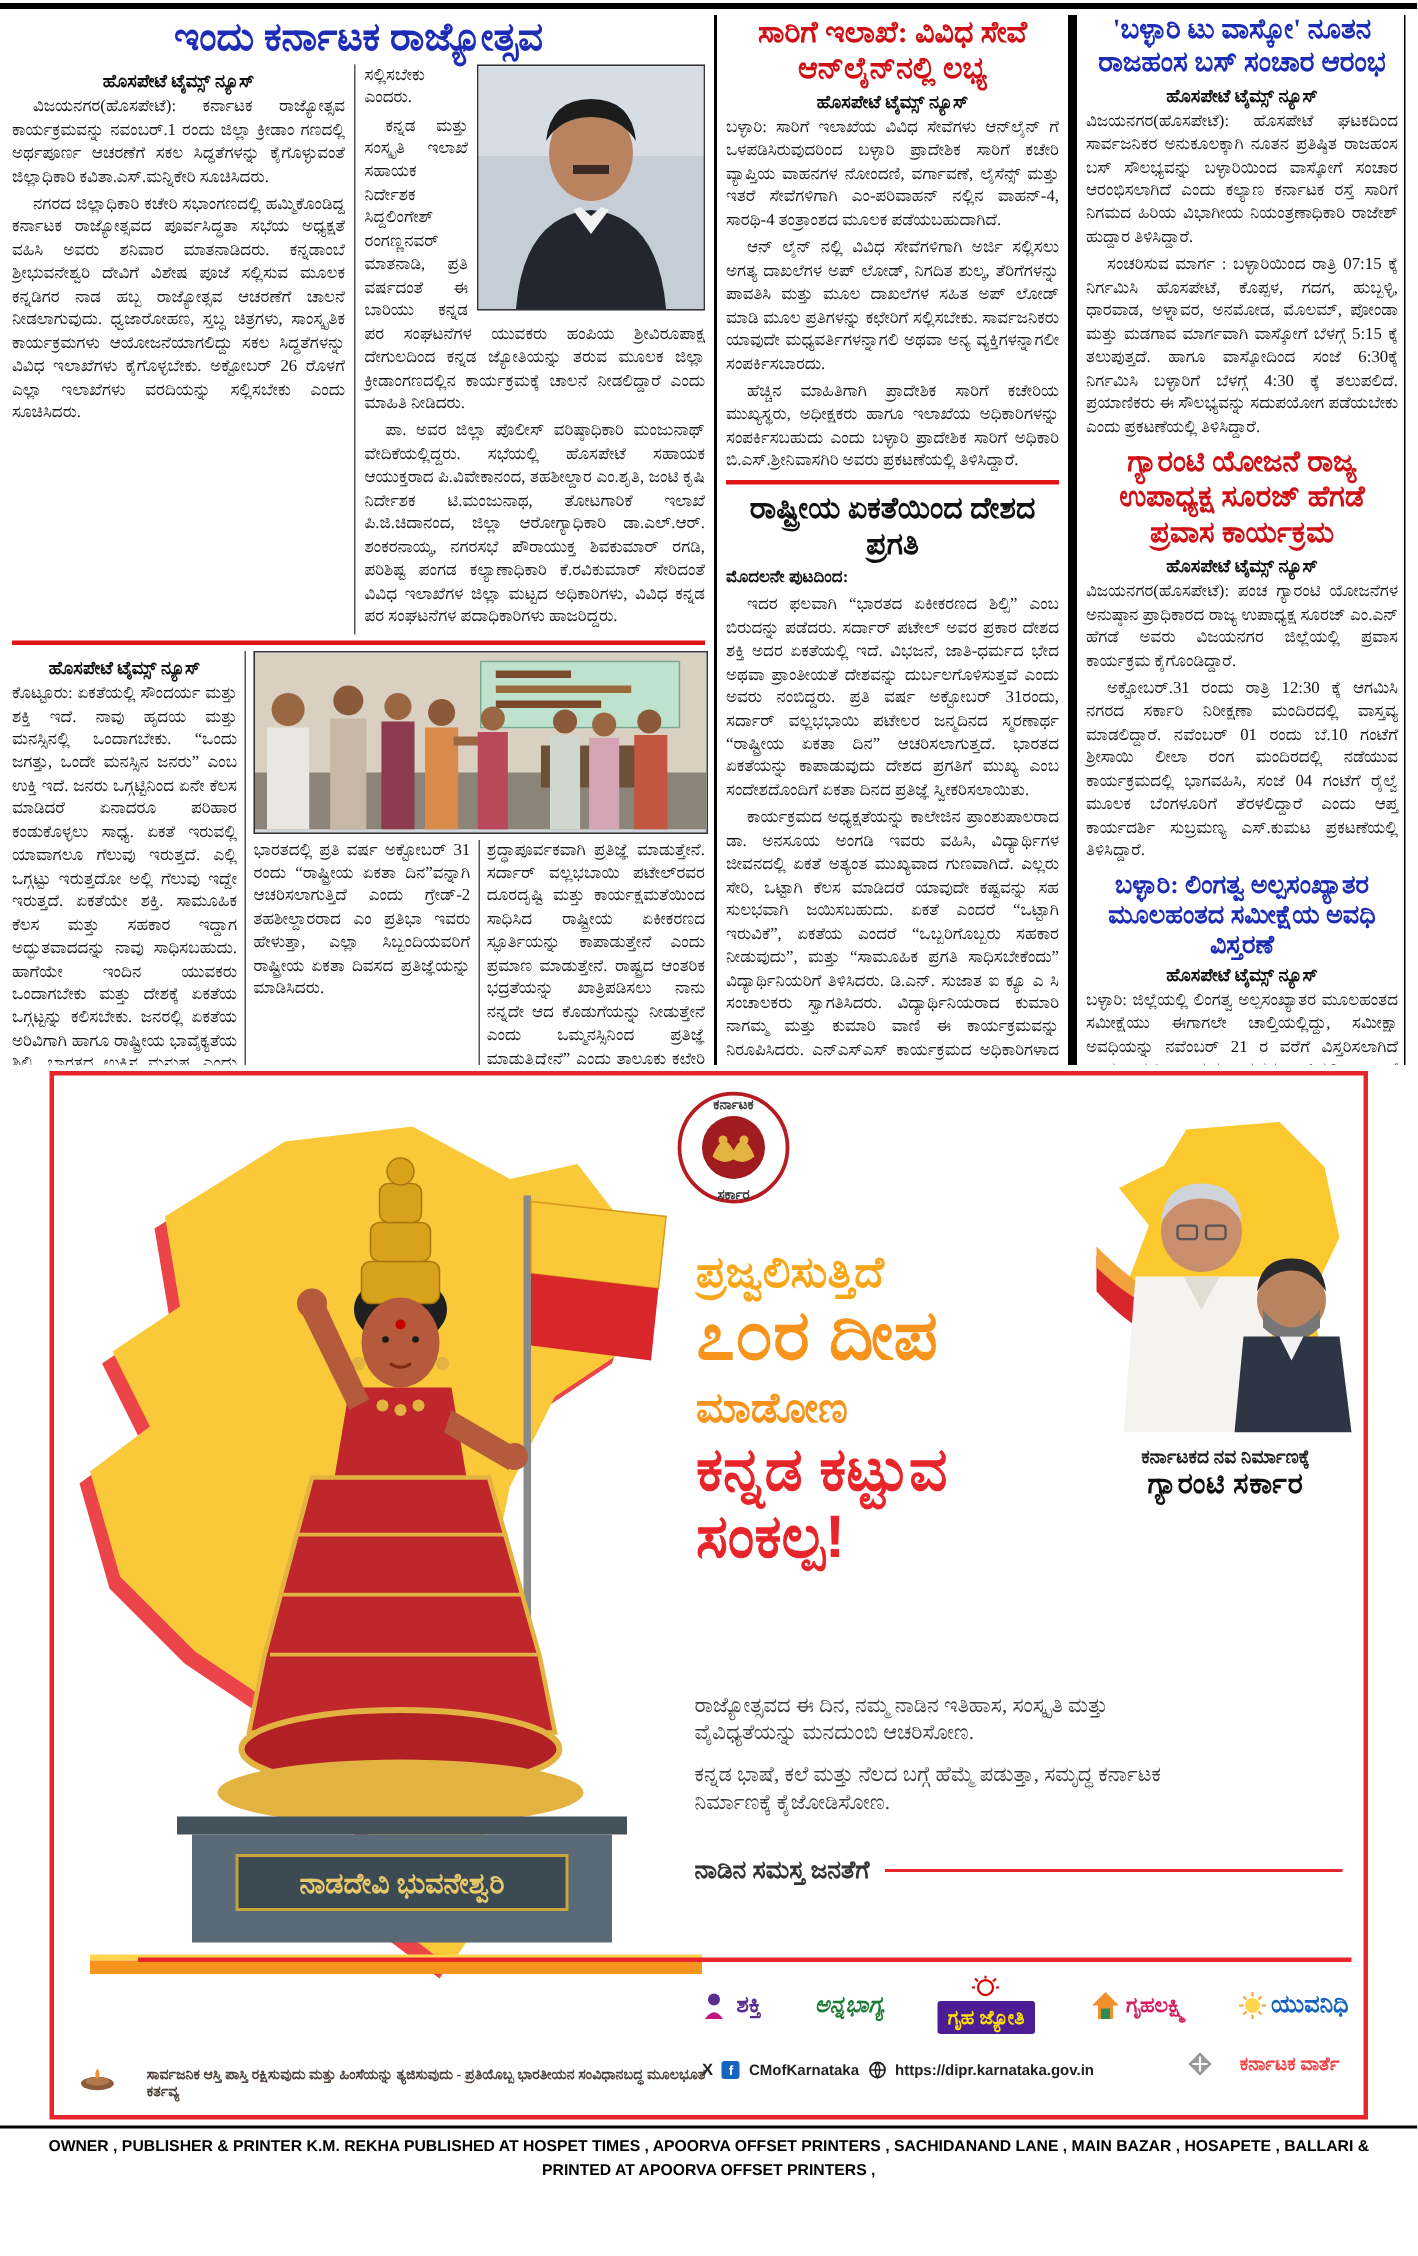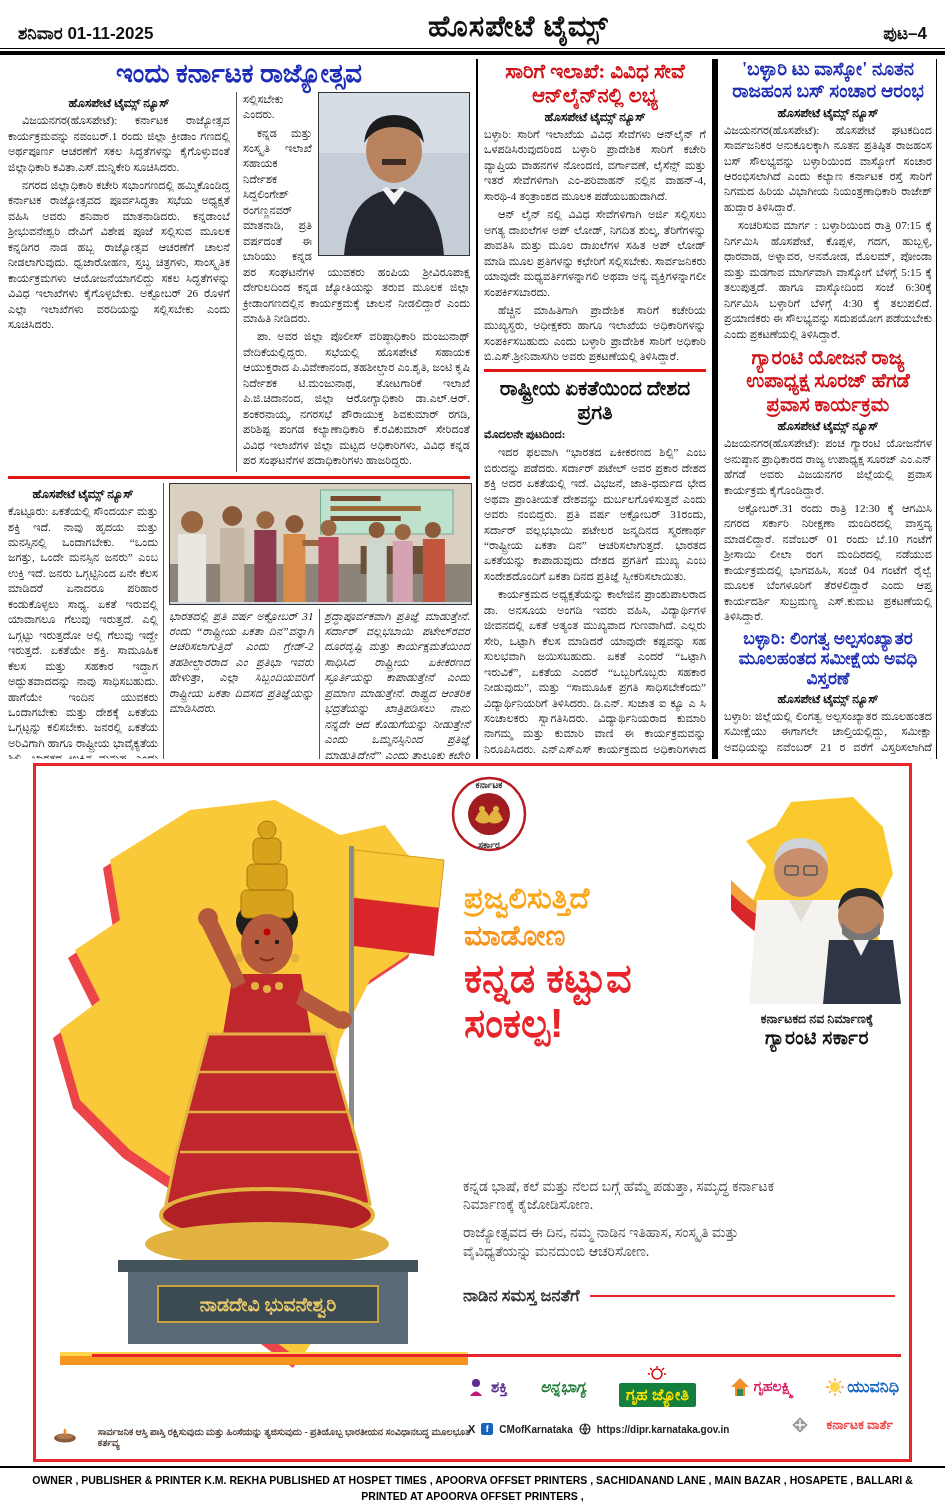--- a/index.html
+++ b/index.html
@@ -25,21 +25,21 @@
   .body-txt p{margin:0 0 3px 0;text-indent:14px;}
   .body-txt p.noindent{text-indent:0;}
   .rule-red{height:3px;background:#e01414;margin:4px 0;}
   .a1-cols{display:flex;margin-top:2px;}
   .a1c1{width:222px;border-right:1px solid #555;padding-right:6px;}
   .a1c2{flex:1;padding-left:6px;}
   .photo-frame{border:1px solid #333;background:#cfd6dd;}
   .p1{float:right;width:150px;height:162px;margin:0 0 4px 6px;}
   .a2-wrap{display:flex;margin-top:2px;}
   .a2c1{width:150px;border-right:1px solid #555;padding-right:5px;}
-  .a2right{flex:1;padding-left:5px;font-style:italic;}
+  .a2right{flex:1;padding-left:5px;}
   .p2{width:100%;height:120px;margin-bottom:4px;}
   .a2cols{display:flex;}
   .a2c2{width:50%;border-right:1px solid #555;padding-right:5px;box-sizing:border-box;}
   .a2c3{flex:1;padding-left:5px;}
   
   .ad{position:relative;width:873px;height:693px;margin:4px auto 0 auto;
       border:3px solid #e8252a;background:#fff;overflow:hidden;}
   .ad-emblem{position:absolute;left:415px;top:10px;width:76px;height:76px;}
   .ad-statue{position:absolute;left:12px;top:6px;width:430px;height:600px;}
   .ad-duty{position:absolute;left:16px;bottom:10px;width:440px;display:flex;
@@ -66,21 +66,21 @@
   .ad-leaders{position:absolute;right:4px;top:28px;width:176px;text-align:center;}
   .ldr-cap1{font-size:12.5px;font-weight:bold;color:#222;margin-top:4px;}
   .ldr-cap2{font-size:19px;font-weight:900;color:#111;letter-spacing:.5px;}
   .ad-rule{position:absolute;left:56px;right:8px;top:588px;height:3px;background:#e8252a;}
   .ad-schemes{position:absolute;left:432px;top:600px;right:10px;display:flex;
               justify-content:space-between;align-items:center;}
   .scheme{display:flex;flex-direction:column;align-items:center;gap:1px;
           font-family:"Liberation Sans",sans-serif;}
   .sch-shakti{color:#5b2d8e;font-weight:bold;font-size:15px;}
   .sch-anna{color:#1e7a34;font-weight:bold;font-size:15px;font-style:italic;}
-  .sch-gj{background:#15803d;color:#ffe200;font-weight:bold;font-size:16px;
+  .sch-gj{background:#4c1d95;color:#ffe200;font-weight:bold;font-size:13px;
           padding:3px 7px;border-radius:2px;}
   .sch-gl{color:#d81b60;font-weight:bold;font-size:14px;}
   .sch-yuva{color:#1565c0;font-weight:900;font-size:16px;}
   .sch-row{display:flex;align-items:center;gap:3px;}
   .ad-social{position:absolute;left:432px;top:657px;display:flex;align-items:center;
              gap:6px;font-size:10px;font-weight:bold;color:#222;
              font-family:"Liberation Sans",sans-serif;}
   .fb-chip{display:inline-flex;width:12px;height:12px;background:#1565c0;color:#fff;
            align-items:center;justify-content:center;font-size:9px;border-radius:2px;}
   .x-chip{font-weight:900;font-size:11px;}
@@ -90,25 +90,20 @@
   .footer{margin-top:4px;}
   .ft-rule{height:2px;background:#000;}
   .ft-text{text-align:center;font-family:"Liberation Sans",sans-serif;font-weight:bold;
            font-size:10.5px;line-height:1.5;padding:5px 10px 4px 10px;color:#000;}
 </style>
 </head>
 <body>
 
 <div class="page">
 
-  <header class="masthead">
-    <span class="mh-date">ಶನಿವಾರ 01-11-2025</span>
-    <span class="mh-title">ಹೊಸಪೇಟೆ ಟೈಮ್ಸ್</span>
-    <span class="mh-page">ಪುಟ–4</span>
-  </header>
   <div class="mh-bar"></div>
 
   <main class="content">
 
     <section class="col-left">
       <article>
         <div class="h-blue" style="font-size:26px;">ಇಂದು ಕರ್ನಾಟಕ ರಾಜ್ಯೋತ್ಸವ</div>
         <div class="a1-cols">
           <div class="a1c1 body-txt">
             <div class="byline">ಹೊಸಪೇಟೆ ಟೈಮ್ಸ್ ನ್ಯೂಸ್</div>
@@ -286,28 +281,29 @@
         <rect x="80" y="500" width="280" height="72" fill="#5a6b77"></rect>
         <rect x="110" y="514" width="220" height="36" fill="#3c4a54" stroke="#c8a23a" stroke-width="2"></rect>
         <text x="220" y="539" text-anchor="middle" font-size="19" fill="#e6c86a" font-weight="bold">ನಾಡದೇವಿ ಭುವನೇಶ್ವರಿ</text>
         <rect x="12" y="580" width="408" height="4" fill="#ffd54d"></rect>
         <rect x="12" y="584" width="408" height="9" fill="#f7941d"></rect>
       </svg>
     </div>
 
     <div class="ad-slogan">
       <div class="sl1">ಪ್ರಜ್ವಲಿಸುತ್ತಿದೆ</div>
+      <div class="sl2">೭೦ರ ದೀಪ</div>
       <div class="sl3">ಮಾಡೋಣ</div>
       <div class="sl4">ಕನ್ನಡ ಕಟ್ಟುವ</div>
       <div class="sl5">ಸಂಕಲ್ಪ!</div>
     </div>
 
     <div class="ad-msgs">
+      <p>ರಾಜ್ಯೋತ್ಸವದ ಈ ದಿನ, ನಮ್ಮ ನಾಡಿನ ಇತಿಹಾಸ, ಸಂಸ್ಕೃತಿ ಮತ್ತು ವೈವಿಧ್ಯತೆಯನ್ನು ಮನದುಂಬಿ ಆಚರಿಸೋಣ.</p>
       <p>ಕನ್ನಡ ಭಾಷೆ, ಕಲೆ ಮತ್ತು ನೆಲದ ಬಗ್ಗೆ ಹೆಮ್ಮೆ ಪಡುತ್ತಾ, ಸಮೃದ್ಧ ಕರ್ನಾಟಕ ನಿರ್ಮಾಣಕ್ಕೆ ಕೈಜೋಡಿಸೋಣ.</p>
-      <p>ರಾಜ್ಯೋತ್ಸವದ ಈ ದಿನ, ನಮ್ಮ ನಾಡಿನ ಇತಿಹಾಸ, ಸಂಸ್ಕೃತಿ ಮತ್ತು ವೈವಿಧ್ಯತೆಯನ್ನು ಮನದುಂಬಿ ಆಚರಿಸೋಣ.</p>
     </div>
 
     <div class="ad-salute">
       <span>ನಾಡಿನ ಸಮಸ್ತ ಜನತೆಗೆ</span>
       <span class="sline"></span>
     </div>
 
 
     <div class="ad-leaders">
       <svg viewBox="0 0 176 210" width="176" height="210">

